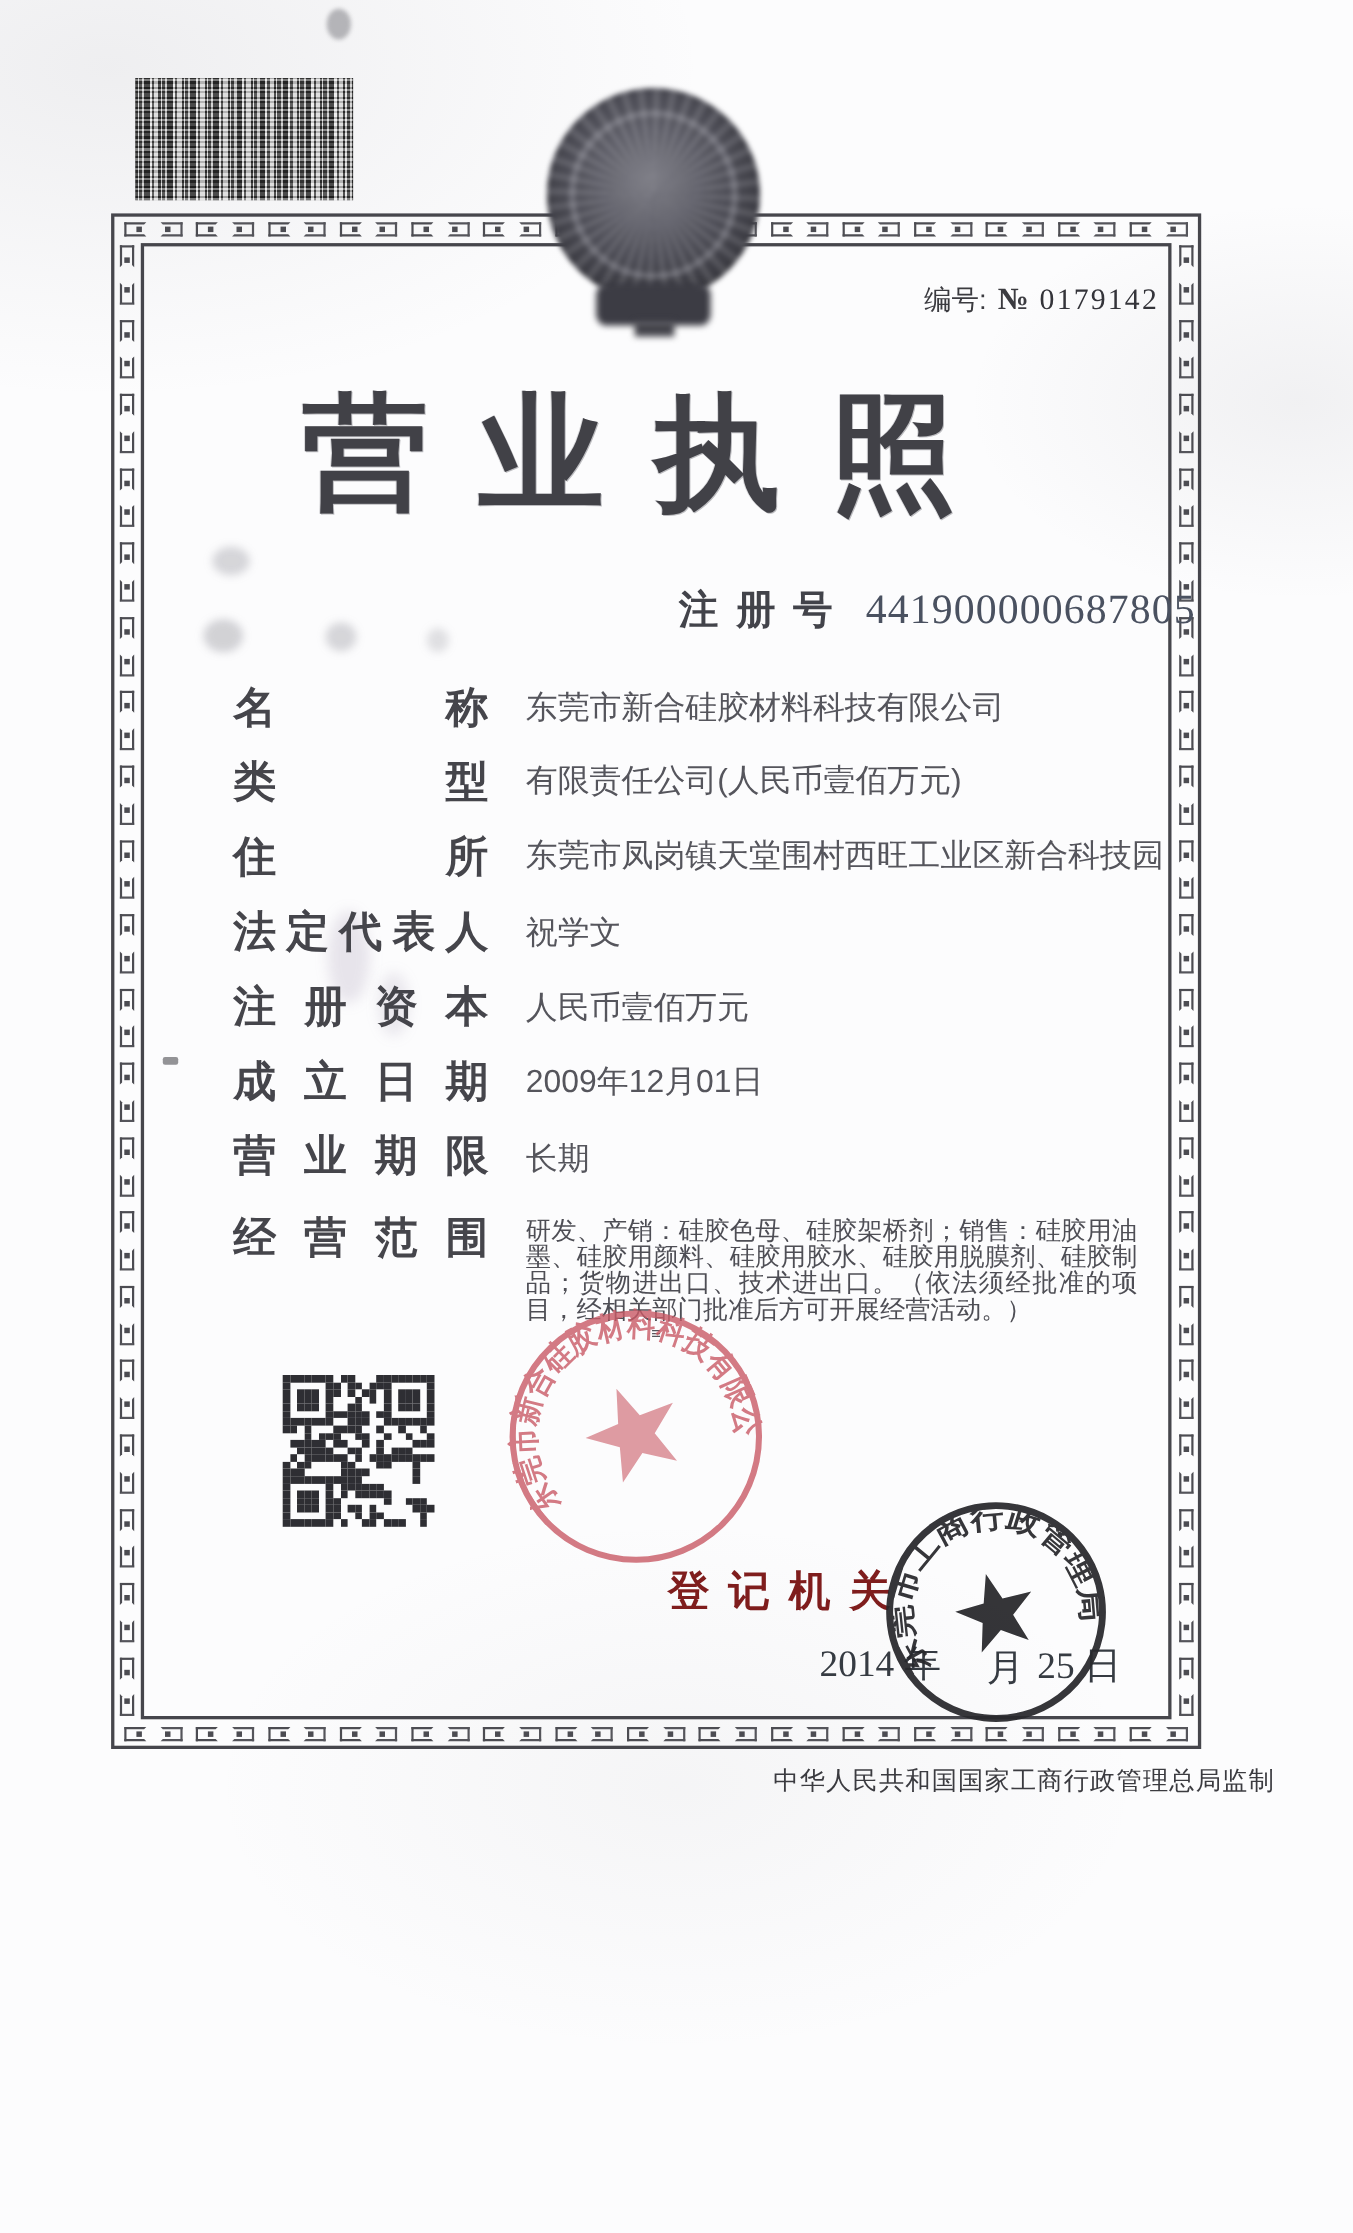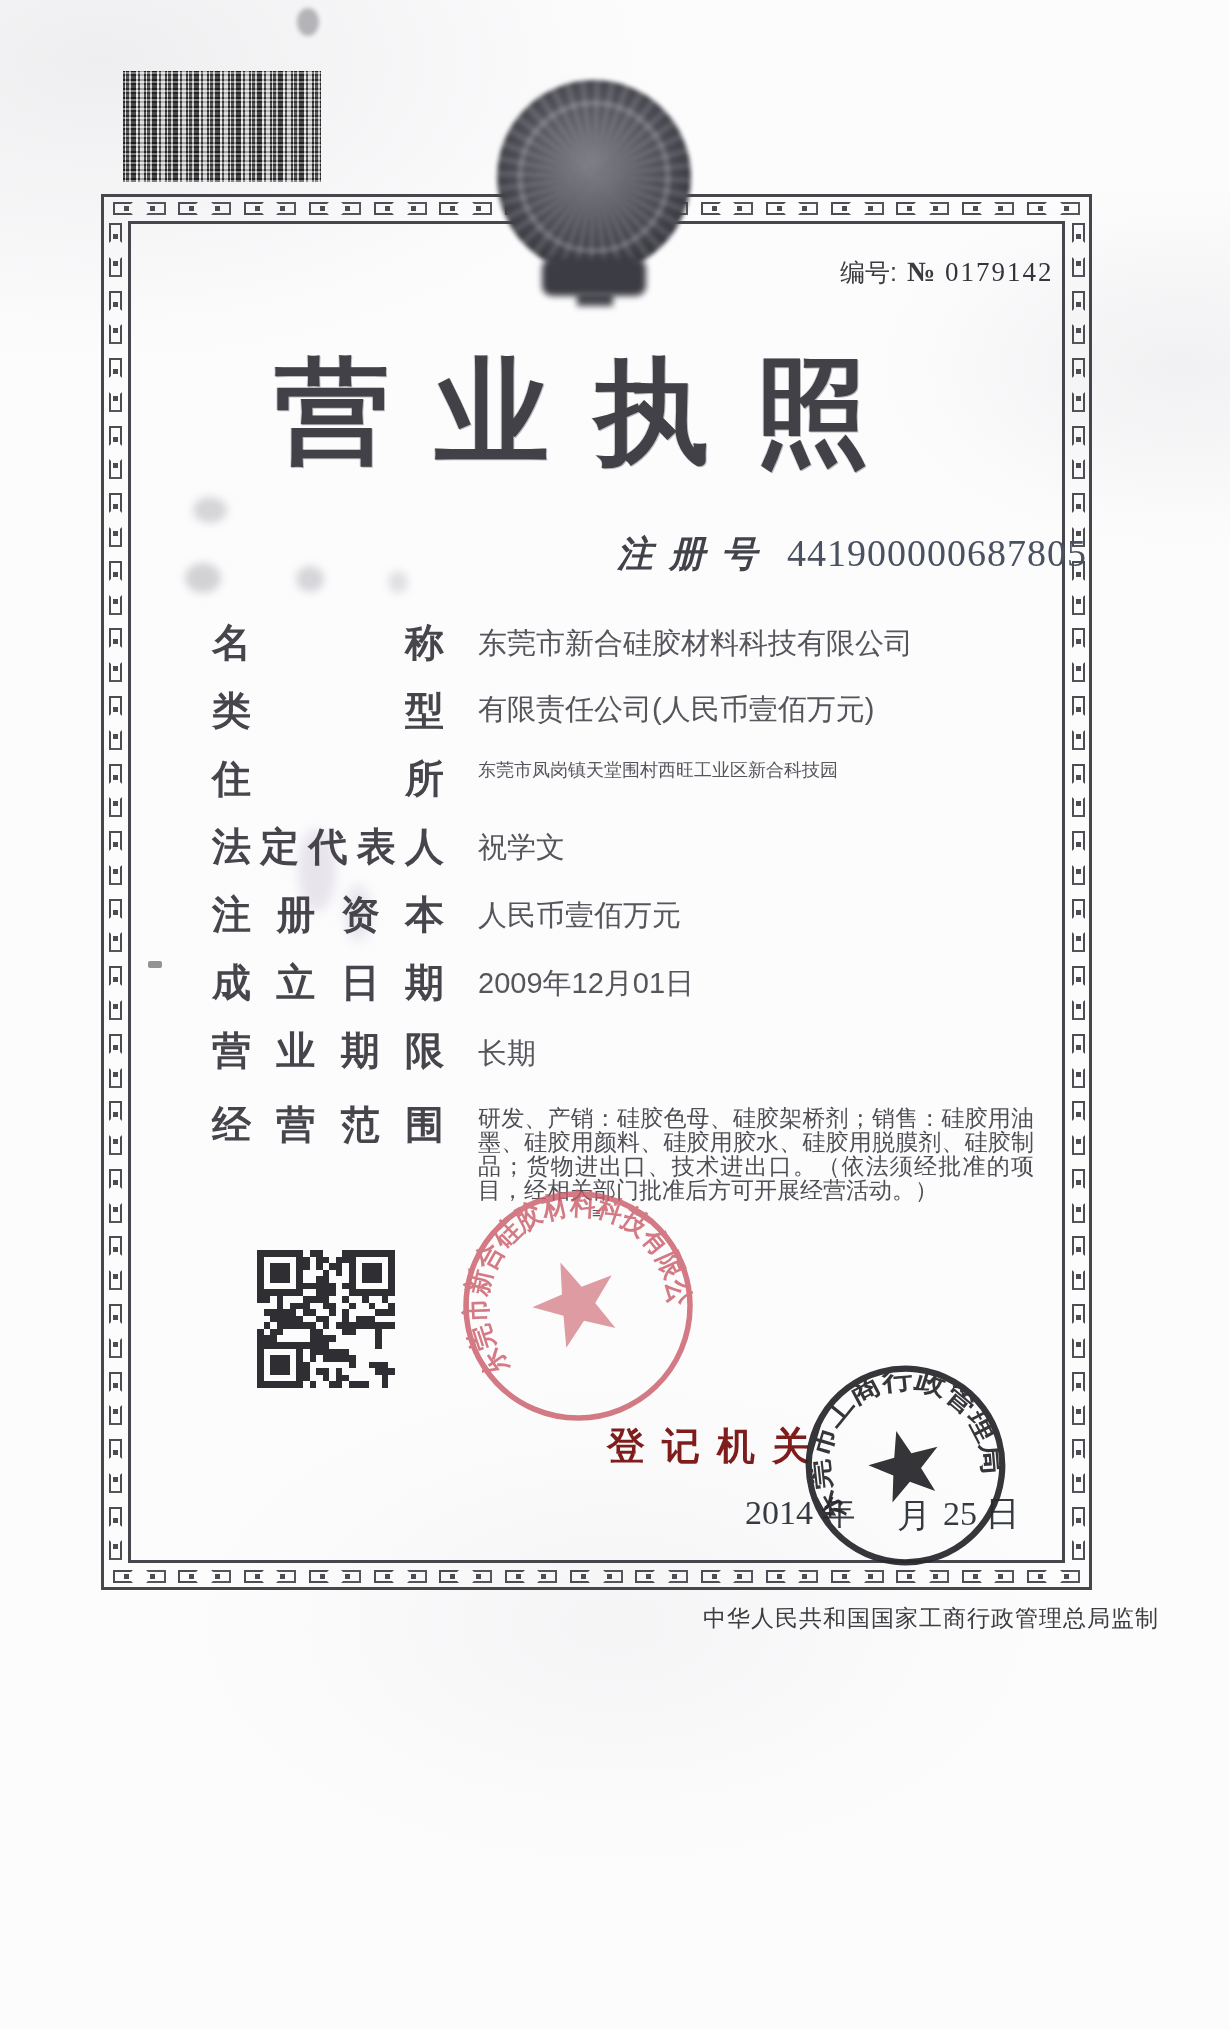--- a/index.html
+++ b/index.html
@@ -54,27 +54,27 @@
   
   .txt{position:absolute;z-index:4;color:#3c3c42;}
   .serial-row{left:840px;top:256px;display:flex;align-items:baseline;gap:10px;
     font-size:25px;color:#3b3b40;}
   .serial-row .no-sign{font-family:"Liberation Serif",serif;font-weight:bold;font-size:28px;}
   .serial-row .no-digits{font-family:"Liberation Serif",serif;font-size:27px;letter-spacing:2px;color:#34343a;}
   .license-title{left:-20px;top:336px;width:1230px;text-align:center;
     font-size:114px;font-weight:900;letter-spacing:46px;color:#414147;
     text-shadow:1px 1px 0 rgba(70,70,78,.35), -1px 0 0 rgba(70,70,78,.2);}
   .regno-row{left:617px;top:530px;display:flex;align-items:baseline;}
-  .regno-label{font-size:36px;font-weight:600;letter-spacing:16px;color:#42434a;font-style:italic;}
+  .regno-label{font-size:36px;font-weight:600;letter-spacing:16px;color:#42434a;}
   .regno-number{font-family:"Liberation Serif",serif;font-size:38px;letter-spacing:1px;
     color:#4a5160;margin-left:14px;}
   .field-label{position:absolute;left:212px;width:232px;display:flex;justify-content:space-between;
     font-size:39px;font-weight:600;color:#45454b;z-index:4;}
   .field-value{position:absolute;left:478px;font-size:29px;color:#55555c;white-space:nowrap;z-index:4;}
-  .v-sm{font-size:18px;}
+  .v-sm{font-size:29px;}
   .scope{width:556px;font-size:23px;line-height:24px;white-space:normal;
     text-align:justify;color:#4e4e55;margin-top:24px;}
   .artifact-mark{position:absolute;left:592px;top:1204px;font-size:15px;color:#55555c;
     letter-spacing:-2px;z-index:4;}
   .reg-organ{left:607px;top:1421px;font-size:38px;font-weight:600;letter-spacing:17px;color:#7f1d1d;}
   .date-part{position:absolute;font-family:"Liberation Serif",serif;font-size:34px;
     color:#363b42;z-index:4;}
   .d1{left:745px;top:1490px;} .d2{left:897px;top:1493px;} .d3{left:943px;top:1491px;}
   .footer-left{left:97px;top:1602px;font-size:22px;color:#3b3b40;}
   .footer-right{left:703px;top:1603px;font-size:23px;letter-spacing:1px;color:#3b3b40;text-align:center;}

